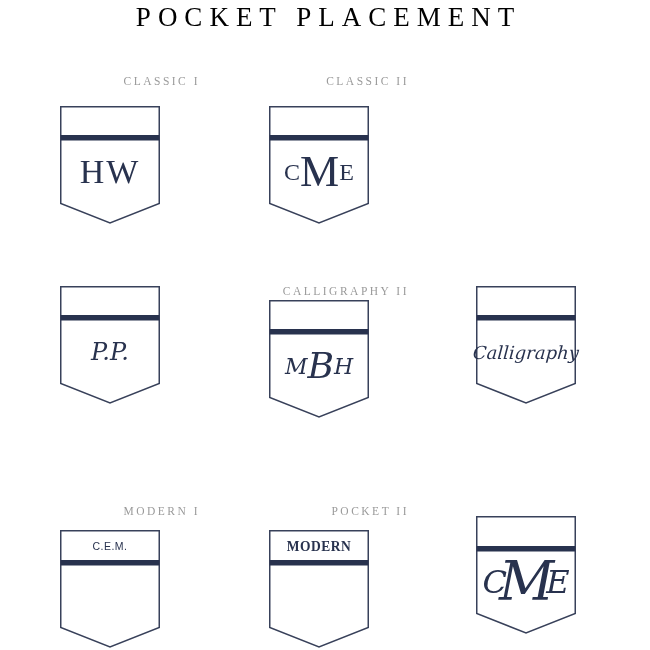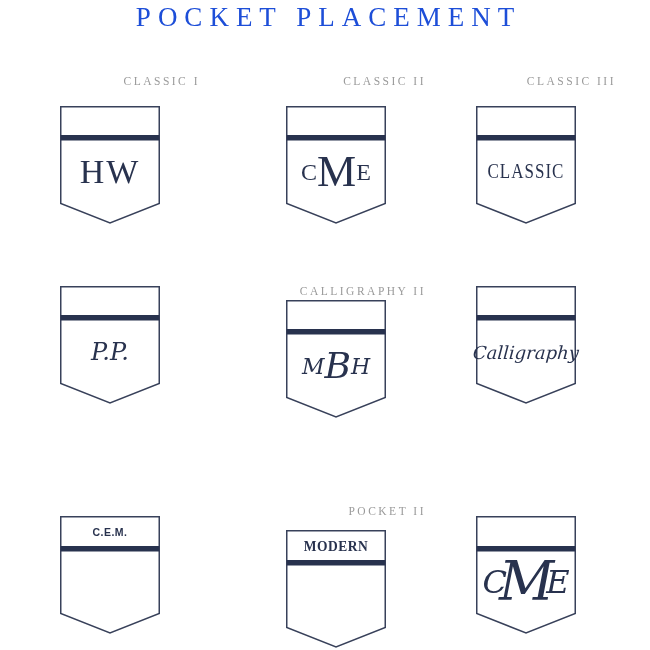--- a/index.html
+++ b/index.html
@@ -3,26 +3,26 @@
 <meta charset="utf-8">
 <style>
   html,body{margin:0;padding:0;}
   body{
     width:650px;height:650px;position:relative;overflow:hidden;
     background:#ffffff;font-family:"Liberation Serif",serif;
   }
   .title{
     position:absolute;top:3px;left:0;width:100%;
     text-align:center;font-size:27px;line-height:28px;
-    letter-spacing:7px;color:#1d4ed8;font-family:"Liberation Serif",serif;
+    letter-spacing:7px;color:#000000;font-family:"Liberation Serif",serif;
     text-indent:7px; 
   }
   .cell{position:absolute;width:180px;text-align:right;}
   .r1{top:74px}.r2{top:284px}.r3{top:504px}
-  .c1{left:20px}.c2{left:246px}.c3{left:436px}
+  .c1{left:20px}.c2{left:229px}.c3{left:436px}
   .plabel{
     font-family:"Liberation Serif",serif;font-size:11.5px;line-height:14px;
     letter-spacing:2.5px;color:#9a9a9a;white-space:nowrap;text-indent:2.5px;
   }
   .pocket{position:relative;width:100px;height:118px;margin:0 auto;}
   .r1 .pocket{margin-top:18px}
   .r2 .pocket{margin-top:2px}
   .r3 .pocket{margin-top:12px}
   .pocket svg{position:absolute;left:0;top:0;display:block;}
   .mono{
@@ -34,21 +34,21 @@
   
   .m-classic1{font-family:"Liberation Serif",serif;font-size:34px;letter-spacing:2px;}
   .trio span{display:inline-block;}
   .trio-classic span{font-family:"Liberation Serif",serif;font-size:24px;}
   .trio-classic .mid{font-size:44px;line-height:1;}
   .m-classic3{font-family:"Liberation Serif",serif;font-size:17px;letter-spacing:1px;transform:scaleY(1.2);}
   .m-script{font-family:"DejaVu Serif",serif;font-style:italic;font-size:24px;}
   .trio-script span{font-family:"DejaVu Serif",serif;font-style:italic;font-size:22px;}
   .trio-script .mid{font-size:36px;line-height:1;}
   .m-callig{font-family:"DejaVu Serif",serif;font-style:italic;font-size:18px;transform:skewX(-4deg);}
-  .m-modern-sans{font-family:"Liberation Sans",sans-serif;font-weight:bold;font-size:10.5px;letter-spacing:0.5px;}
+  .m-modern-sans{font-family:"Liberation Sans",sans-serif;font-weight:normal;font-size:10.5px;letter-spacing:0.5px;}
   .m-modern-serif{font-family:"Liberation Serif",serif;font-weight:bold;font-size:13.5px;letter-spacing:0.5px;transform:scaleY(1.15);}
   .trio-vine span{font-family:"DejaVu Serif",serif;font-style:italic;font-size:32px;}
   .trio-vine .mid{font-size:54px;line-height:1;z-index:1;}
   .trio-vine .first{margin-right:-8px;}
   .trio-vine .last{margin-left:-8px;}
 </style>
 </head>
 <body>
 
 <div class="title">POCKET PLACEMENT</div>
@@ -73,28 +73,20 @@
     </svg>
     <div class="mono area-lower trio trio-classic">
       <span class="first">C</span>
         <span class="mid">M</span>
         <span class="last">E</span>
     </div>
   </div>
 </div>
 
 <div class="cell r1 c3">
-  <div class="plabel">CLASSIC III</div>
-  <div class="pocket">
-    <svg width="100" height="118" viewBox="0 0 100 118">
-      <polygon points="0.75,0.75 99.25,0.75 99.25,97.5 50,117 0.75,97.5" fill="#ffffff" stroke="#38415a" stroke-width="1.5" stroke-linejoin="miter"></polygon>
-      <rect x="0.75" y="29" width="98.5" height="5.5" fill="#28324e"></rect>
-    </svg>
-    <div class="mono area-lower m-classic3">CLASSIC</div>
-  </div>
 </div>
 
 <div class="cell r2 c1">
   <div class="pocket">
     <svg width="100" height="118" viewBox="0 0 100 118">
       <polygon points="0.75,0.75 99.25,0.75 99.25,97.5 50,117 0.75,97.5" fill="#ffffff" stroke="#38415a" stroke-width="1.5" stroke-linejoin="miter"></polygon>
       <rect x="0.75" y="29" width="98.5" height="5.5" fill="#28324e"></rect>
     </svg>
     <div class="mono area-lower m-script">P.P.</div>
   </div>
@@ -119,20 +111,21 @@
   <div class="pocket">
     <svg width="100" height="118" viewBox="0 0 100 118">
       <polygon points="0.75,0.75 99.25,0.75 99.25,97.5 50,117 0.75,97.5" fill="#ffffff" stroke="#38415a" stroke-width="1.5" stroke-linejoin="miter"></polygon>
       <rect x="0.75" y="29" width="98.5" height="5.5" fill="#28324e"></rect>
     </svg>
     <div class="mono area-lower m-callig">Calligraphy</div>
   </div>
 </div>
 
 <div class="cell r3 c1">
+  <div class="plabel">MODERN I</div>
   <div class="pocket">
     <svg width="100" height="118" viewBox="0 0 100 118">
       <polygon points="0.75,0.75 99.25,0.75 99.25,97.5 50,117 0.75,97.5" fill="#ffffff" stroke="#38415a" stroke-width="1.5" stroke-linejoin="miter"></polygon>
       <rect x="0.75" y="30" width="98.5" height="5.5" fill="#28324e"></rect>
     </svg>
     <div class="mono area-upper m-modern-sans">C.E.M.</div>
   </div>
 </div>
 
 <div class="cell r3 c2">

